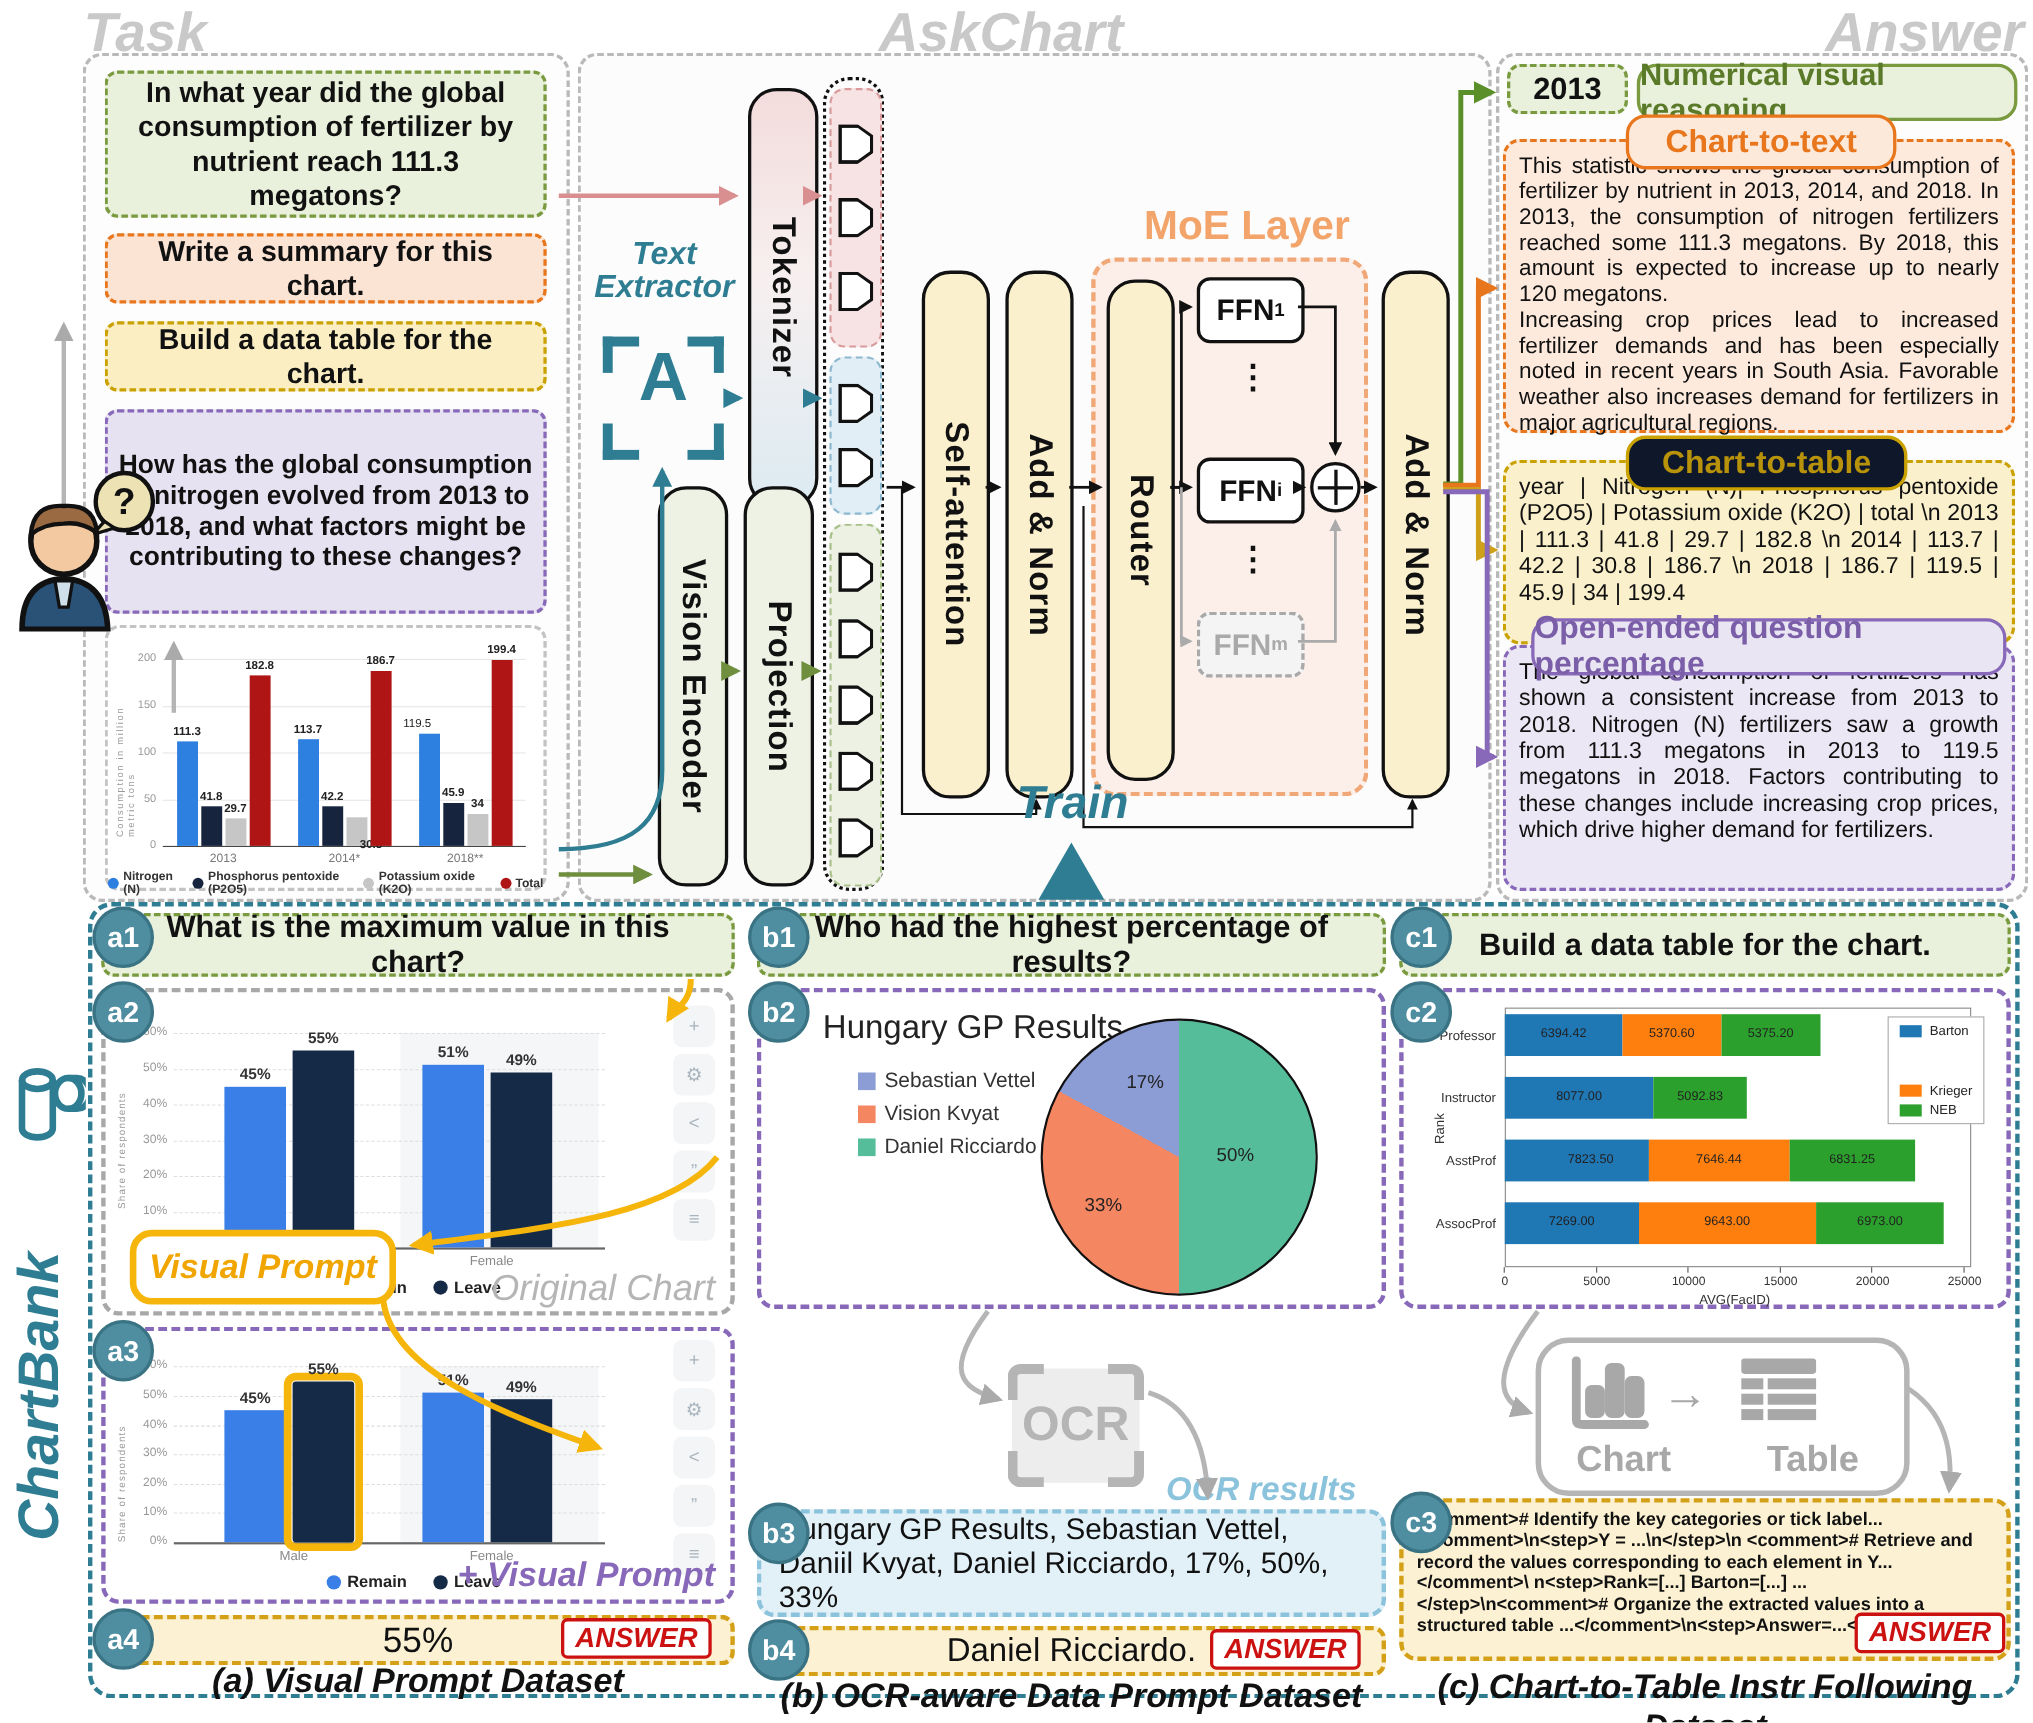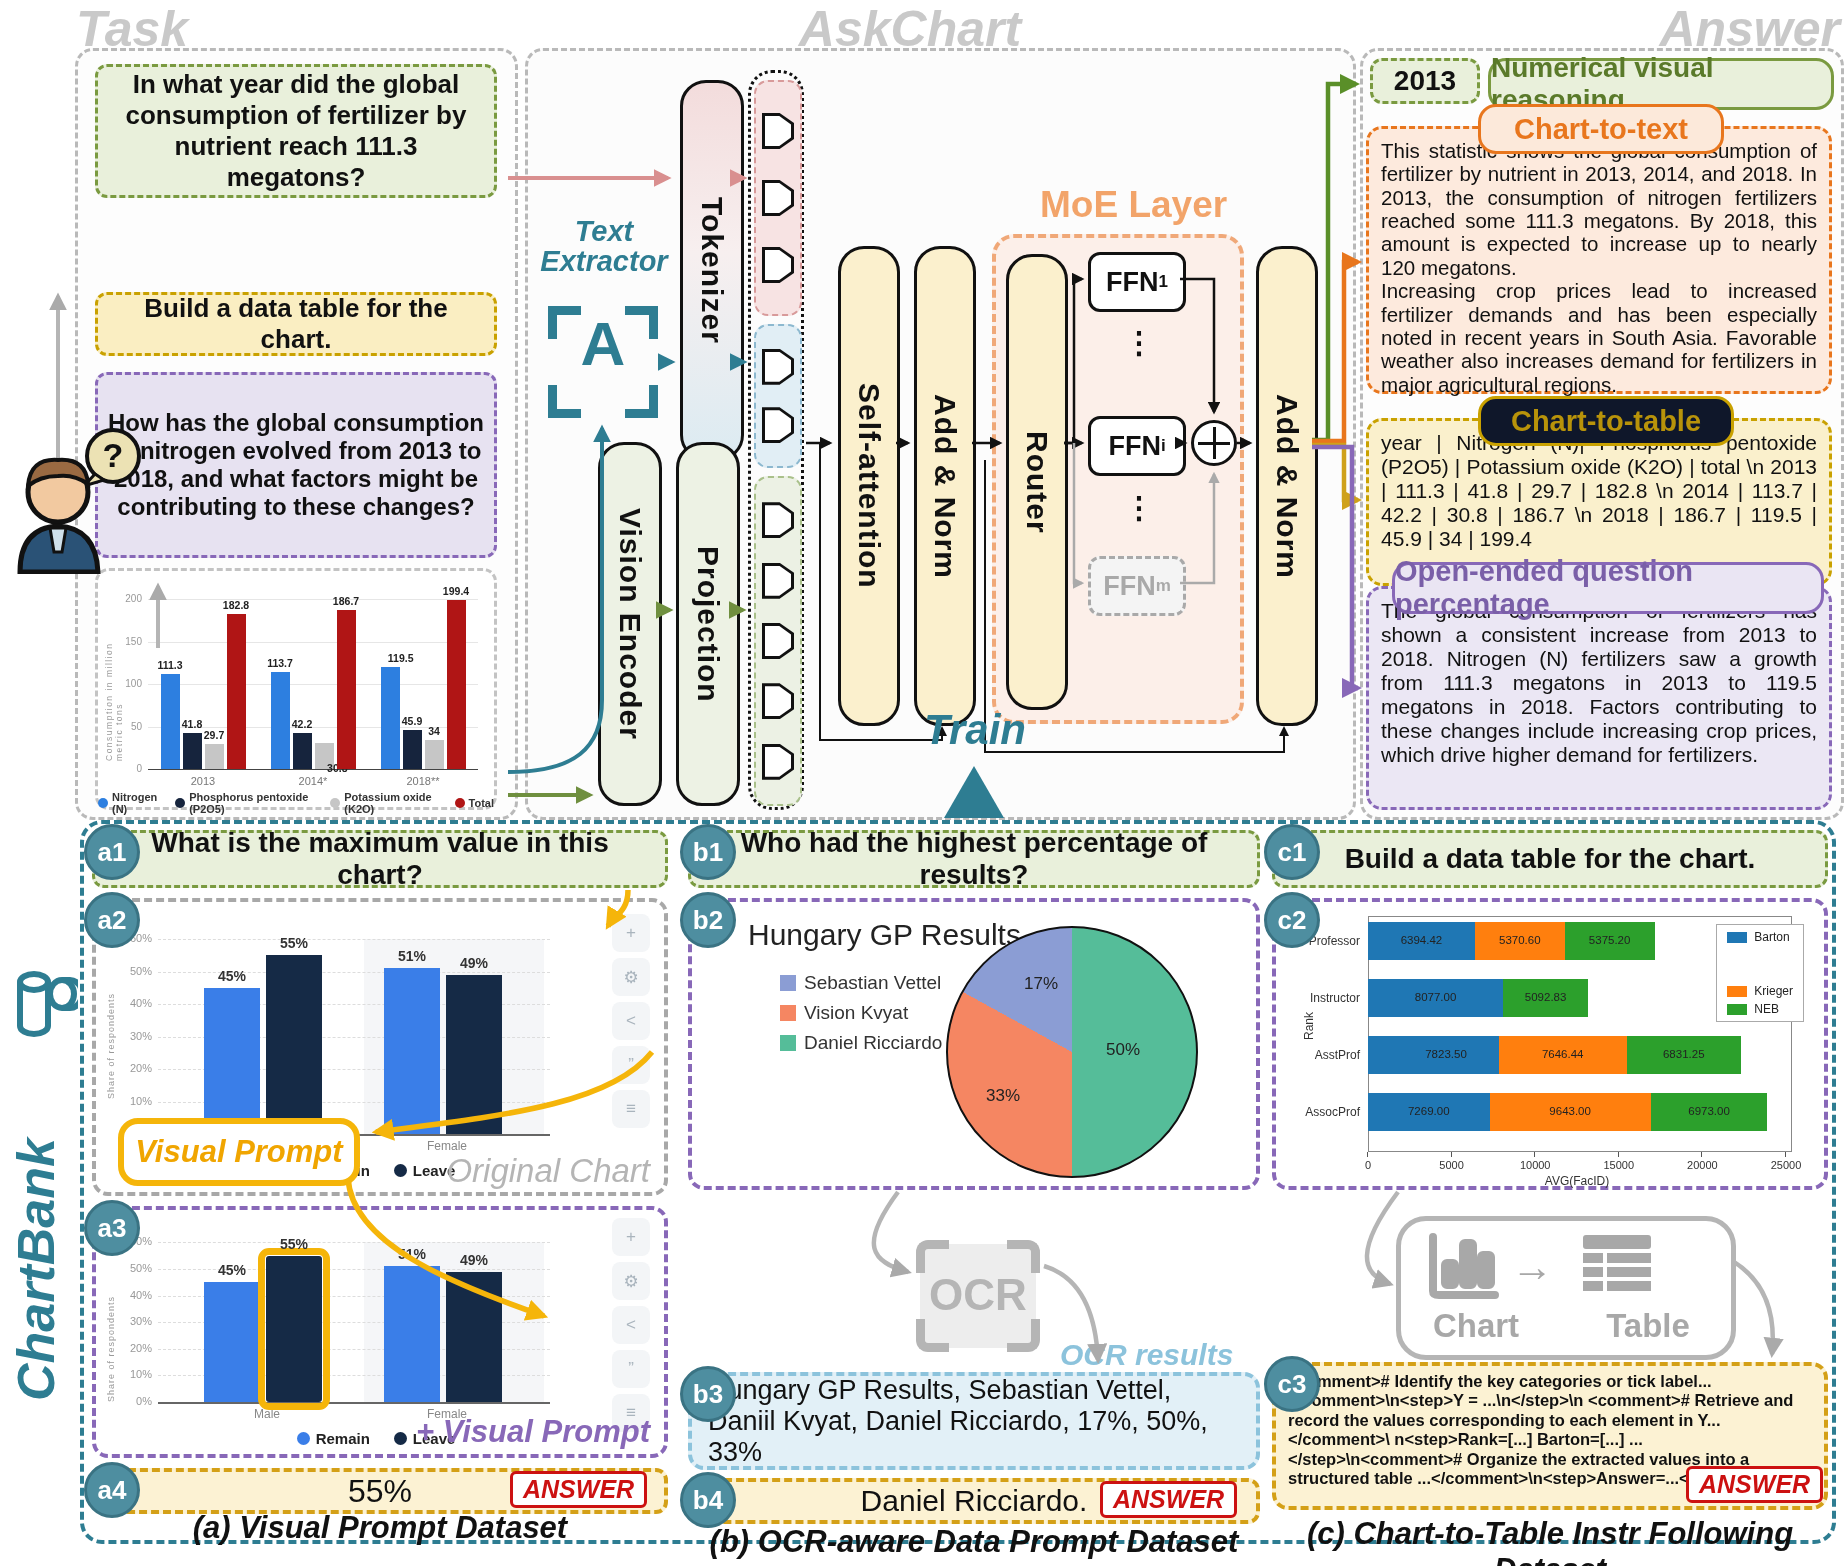--- a/index.html
+++ b/index.html
@@ -35,20 +35,21 @@
 <body>
 
 <div id="stage">
 
   <div class="hdr" style="left:76px;top:0px;">Task</div>
   <div class="hdr" style="left:700px;top:0px;width:420px;text-align:center;">AskChart</div>
   <div class="hdr" style="left:1640px;top:0px;width:200px;text-align:right;">Answer</div>
 
   <div class="panel" style="left:75px;top:48px;width:437px;height:766px;"></div>
   <div class="qbox q-green" style="left:95px;top:64px;width:402px;height:134px;font-size:26px;">In what year did the global consumption of fertilizer by nutrient reach 111.3 megatons?</div>
+  <div class="qbox q-orange" style="left:95px;top:212px;width:402px;height:64px;font-size:26px;">Write a summary for this chart.</div>
   <div class="qbox q-yellow" style="left:95px;top:292px;width:402px;height:64px;font-size:26px;">Build a data table for the chart.</div>
   <div class="qbox q-purple" style="left:95px;top:372px;width:402px;height:186px;font-size:24px;">How has the global consumption of nitrogen evolved from 2013 to 2018, and what factors might be contributing to these changes?</div>
 
   <div style="position:absolute;left:95px;top:568px;width:402px;height:242px;border:3px dashed #c3c3c3;border-radius:14px;background:#fff;box-sizing:border-box;">
     <div id="fert" style="position:absolute;left:0;top:0;right:0;bottom:0;">
         <div style="position: absolute; left: 50px; top: 198px; width: 330px; height: 1px; background: rgb(68, 68, 68);"></div>
         <div style="position: absolute; left: 16px; top: 192px; width: 28px; text-align: right; font-size: 10px; color: rgb(153, 153, 153);">0</div>
         <div style="position: absolute; left: 50px; top: 155.5px; width: 330px; height: 1px; background: rgb(230, 230, 230);"></div>
         <div style="position: absolute; left: 16px; top: 149.5px; width: 28px; text-align: right; font-size: 10px; color: rgb(153, 153, 153);">50</div>
         <div style="position: absolute; left: 50px; top: 113px; width: 330px; height: 1px; background: rgb(230, 230, 230);"></div>
@@ -71,21 +72,21 @@
         <div style="position: absolute; left: 172.5px; top: 101.355px; width: 19px; height: 96.645px; background: rgb(45, 127, 224);"></div>
         <div style="position: absolute; left: 158.5px; top: 86.355px; width: 47px; text-align: center; font-size: 10.5px; font-weight: bold; color: rgb(34, 34, 34);">113.7</div>
         <div style="position: absolute; left: 194.5px; top: 162.13px; width: 19px; height: 35.87px; background: rgb(22, 36, 61);"></div>
         <div style="position: absolute; left: 180.5px; top: 147.13px; width: 47px; text-align: center; font-size: 10.5px; font-weight: bold; color: rgb(34, 34, 34);">42.2</div>
         <div style="position: absolute; left: 216.5px; top: 171.82px; width: 19px; height: 26.18px; background: rgb(198, 198, 198);"></div>
         <div style="position: absolute; left: 202.5px; top: 156.82px; width: 47px; text-align: right; font-size: 10.5px; font-weight: bold; color: rgb(34, 34, 34); margin-top: 34px;">30.8</div>
         <div style="position: absolute; left: 238.5px; top: 39.305px; width: 19px; height: 158.695px; background: rgb(176, 21, 21);"></div>
         <div style="position: absolute; left: 224.5px; top: 24.305px; width: 47px; text-align: center; font-size: 10.5px; font-weight: bold; color: rgb(34, 34, 34);">186.7</div>
         <div style="position: absolute; left: 270px; top: 204px; width: 110px; text-align: center; font-size: 11px; color: rgb(119, 119, 119);">2018**</div>
         <div style="position: absolute; left: 282.5px; top: 96.425px; width: 19px; height: 101.575px; background: rgb(45, 127, 224);"></div>
-        <div style="position: absolute; left: 268.5px; top: 81.425px; width: 47px; text-align: right; font-size: 10.5px; font-weight: bold; color: rgb(34, 34, 34);">119.5</div>
+        <div style="position: absolute; left: 268.5px; top: 81.425px; width: 47px; text-align: left; font-size: 10.5px; font-weight: normal; color: rgb(34, 34, 34);">119.5</div>
         <div style="position: absolute; left: 304.5px; top: 158.985px; width: 19px; height: 39.015px; background: rgb(22, 36, 61);"></div>
         <div style="position: absolute; left: 290.5px; top: 143.985px; width: 47px; text-align: center; font-size: 10.5px; font-weight: bold; color: rgb(34, 34, 34);">45.9</div>
         <div style="position: absolute; left: 326.5px; top: 169.1px; width: 19px; height: 28.9px; background: rgb(198, 198, 198);"></div>
         <div style="position: absolute; left: 312.5px; top: 154.1px; width: 47px; text-align: center; font-size: 10.5px; font-weight: bold; color: rgb(34, 34, 34);">34</div>
         <div style="position: absolute; left: 348.5px; top: 28.51px; width: 19px; height: 169.49px; background: rgb(176, 21, 21);"></div>
         <div style="position: absolute; left: 334.5px; top: 13.51px; width: 47px; text-align: center; font-size: 10.5px; font-weight: bold; color: rgb(34, 34, 34);">199.4</div>
         <div style="position: absolute; left: 0px; top: 220px; width: 100%; display: flex; justify-content: center; gap: 13px; font-size: 11px; font-weight: bold; color: rgb(51, 51, 51);">
           <div style="display: flex; align-items: center; gap: 4px;">
             <div style="width: 10px; height: 10px; border-radius: 50%; background: rgb(45, 127, 224); flex: 0 0 auto;"></div>
             <div style="">Nitrogen (N)</div>

